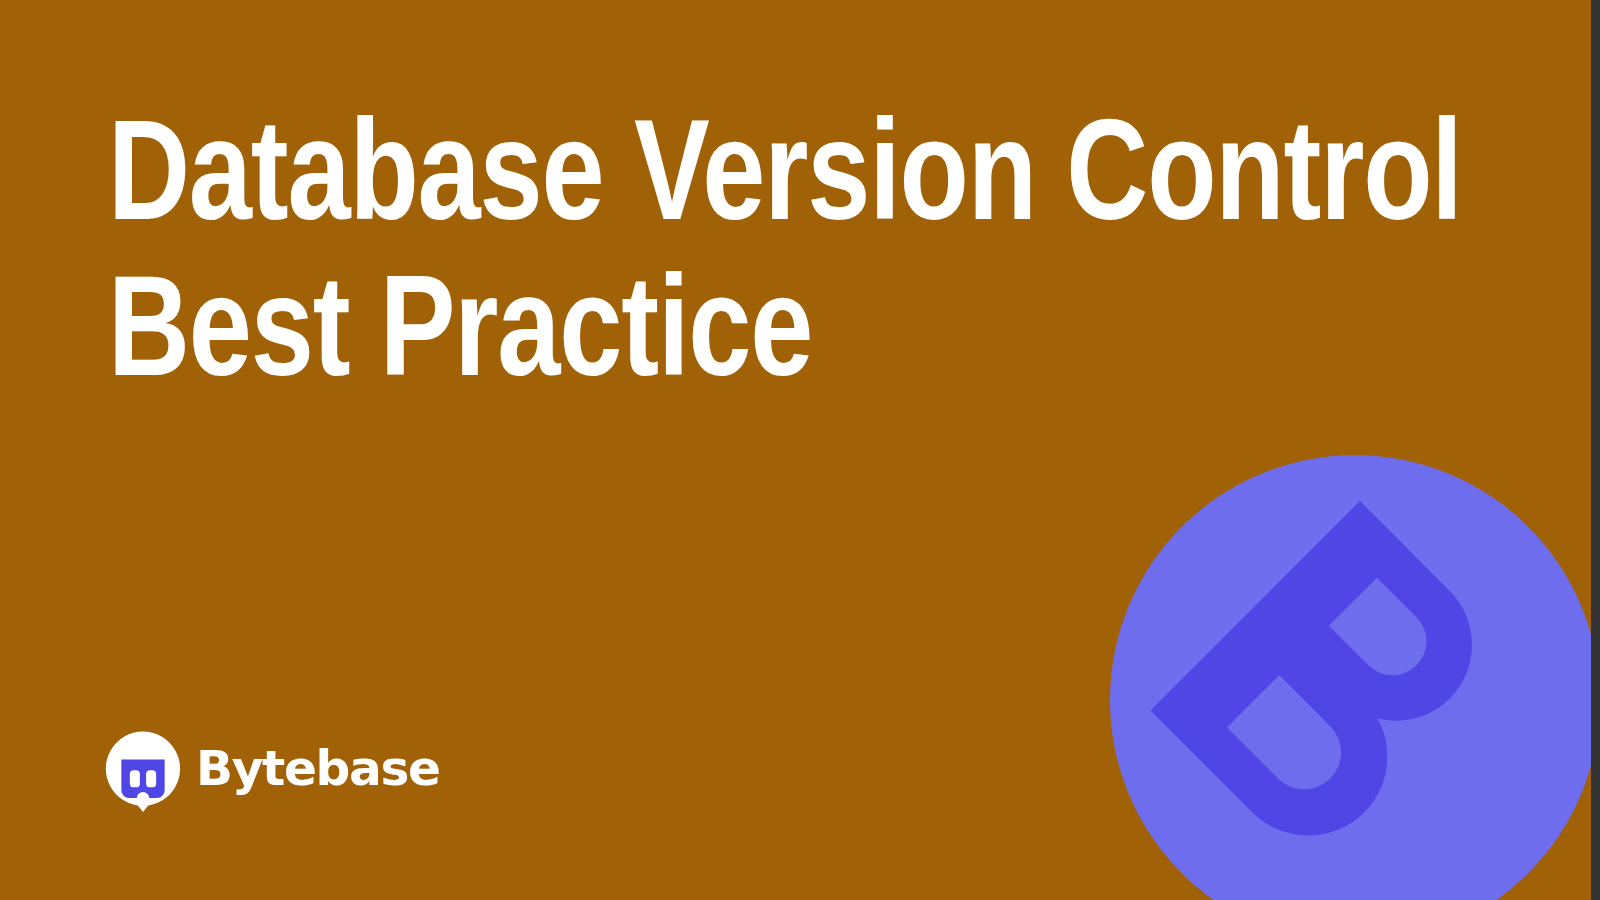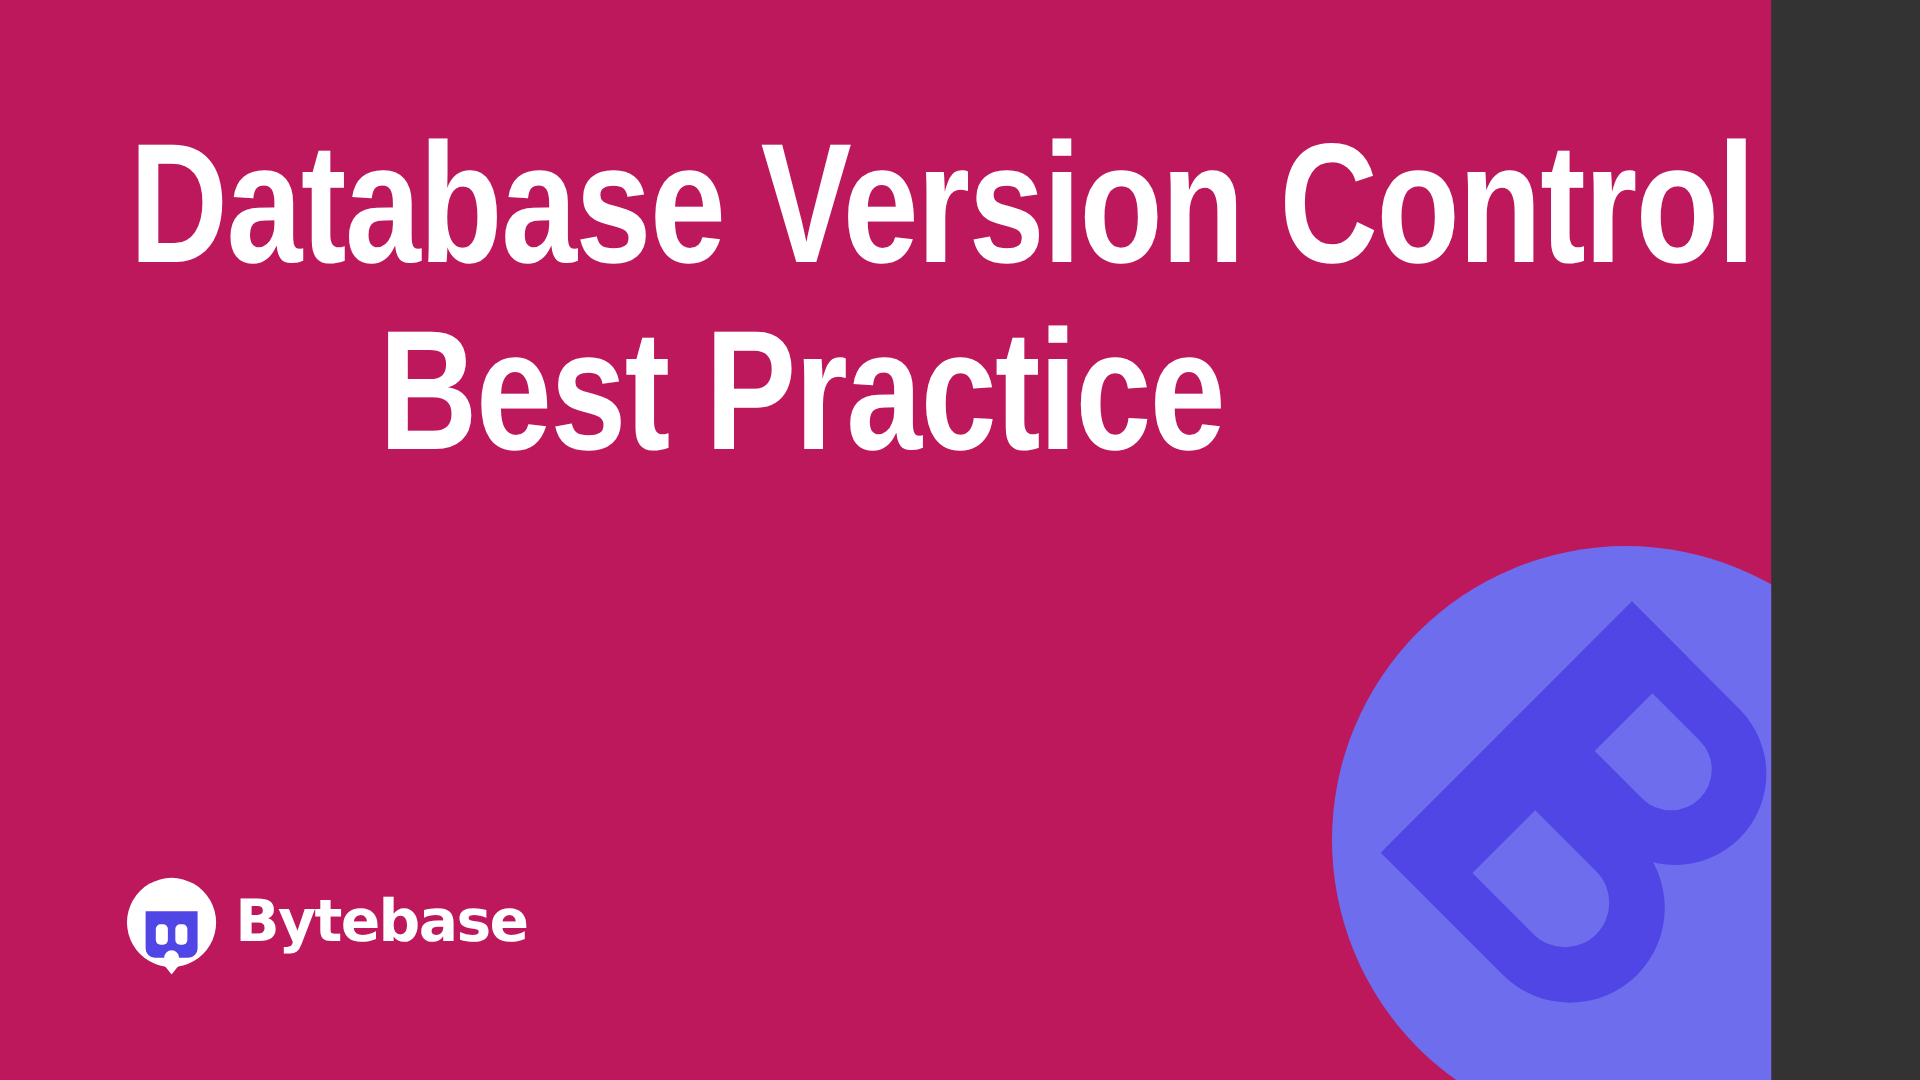--- a/index.html
+++ b/index.html
@@ -3,26 +3,25 @@
 <meta charset="utf-8">
 <title>Bytebase Cover</title>
 <style>
   html, body {
     margin: 0;
     padding: 0;
     background: #333;
   }
   #stage {
     position: relative;
-    width: 1476px;
+    width: 1591px;
     height: 900px;
     overflow: hidden;
-    background: #be185d;
+    background: #a16207;
     font-family: "Liberation Sans", "DejaVu Sans", sans-serif;
-    text-align: center;
   }
 
   
   #watermark {
     position: absolute;
     inset: 0;
     width: 1600px;
     height: 900px;
     pointer-events: none;
     user-select: none;

